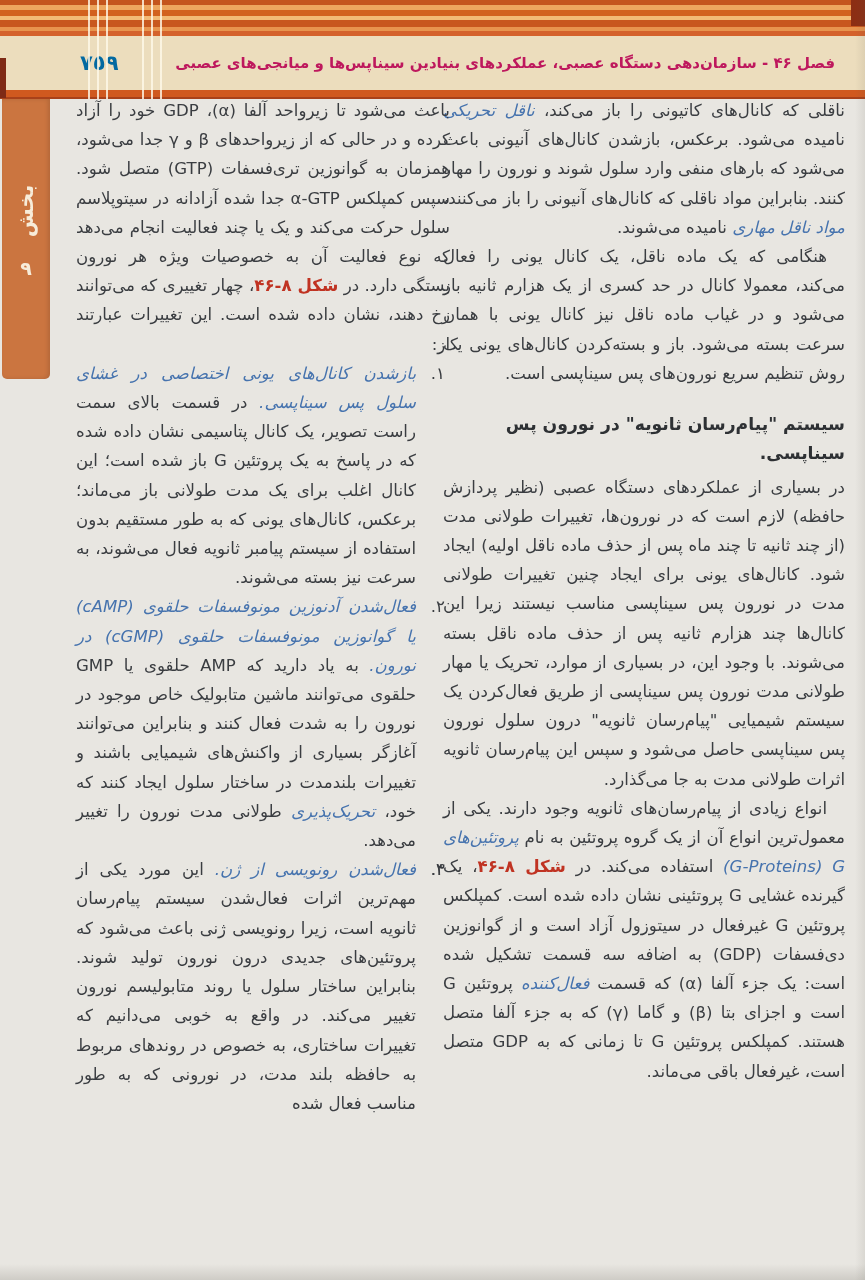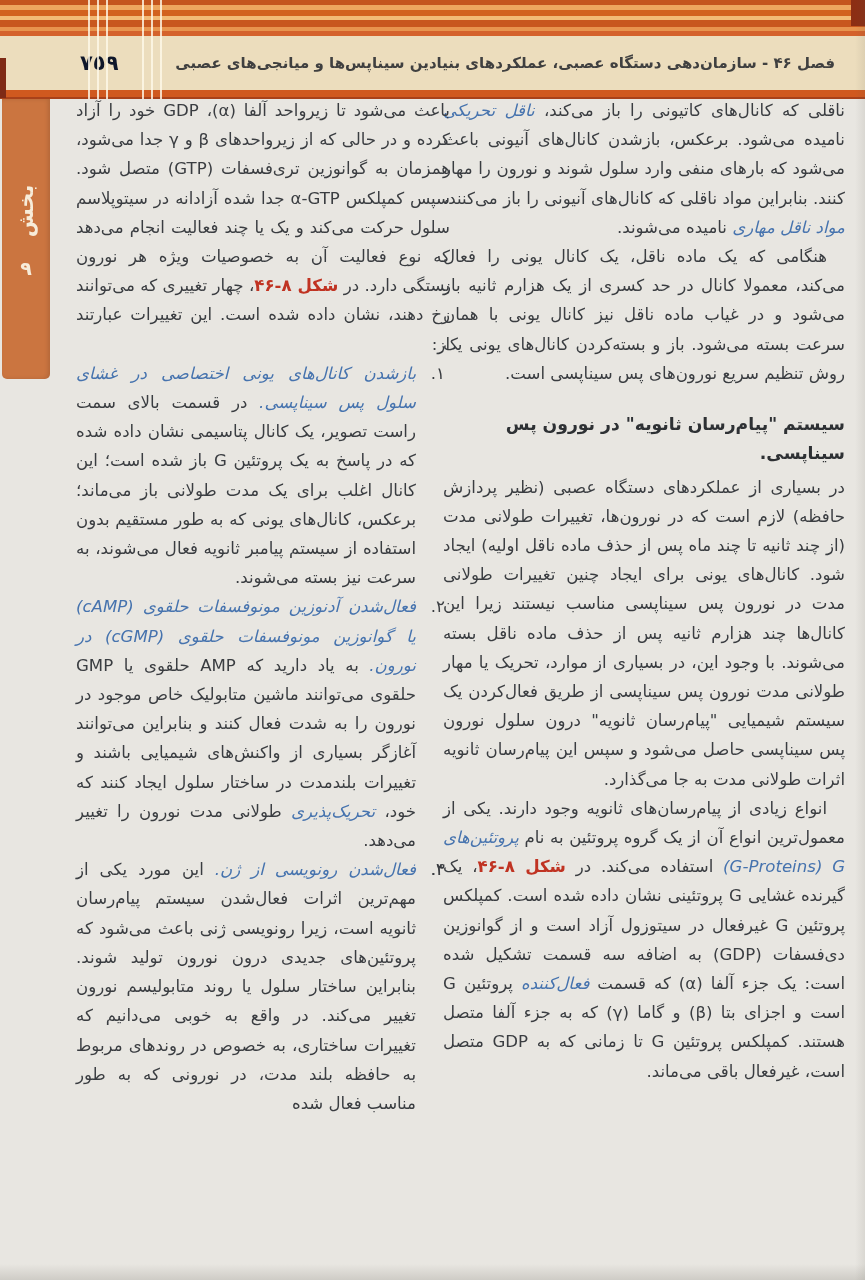--- a/index.html
+++ b/index.html
@@ -20,24 +20,24 @@
       #e8944e 27px,#e8944e 31px,
       #d4622c 31px,#d4622c 36px);
   }
   .titleband{
     position:absolute;top:36px;left:0;right:0;height:54px;
     background:#ecddbd;
     display:flex;align-items:center;justify-content:space-between;
     padding:0 30px 0 80px;box-sizing:border-box;
   }
   .chtitle{
-    color:#404040;font-weight:bold;font-size:15px;white-space:nowrap;
+    color:#be185d;font-weight:bold;font-size:15px;white-space:nowrap;
     letter-spacing:0;
   }
-  .pagenum{color:#0f172a;font-size:21px;font-weight:bold;}
+  .pagenum{color:#0369a1;font-size:21px;font-weight:bold;}
   .subband{position:absolute;top:90px;left:0;right:0;height:7px;background:#d0591f;}
   .subband2{position:absolute;top:97px;left:0;right:0;height:2px;background:#a8411a;}
   .vl{
     position:absolute;top:0;height:99px;width:26px;opacity:.85;
     background:repeating-linear-gradient(to right,rgba(255,249,233,.95) 0 2px,rgba(255,249,233,0) 2px 9px);
   }
   .vl1{left:88px;}
   .vl2{left:142px;}
   .corner-right{position:absolute;top:0;right:0;width:14px;height:26px;background:#8c2e14;}
   .corner-left{position:absolute;top:58px;left:0;width:6px;height:40px;background:#7e2a16;}

